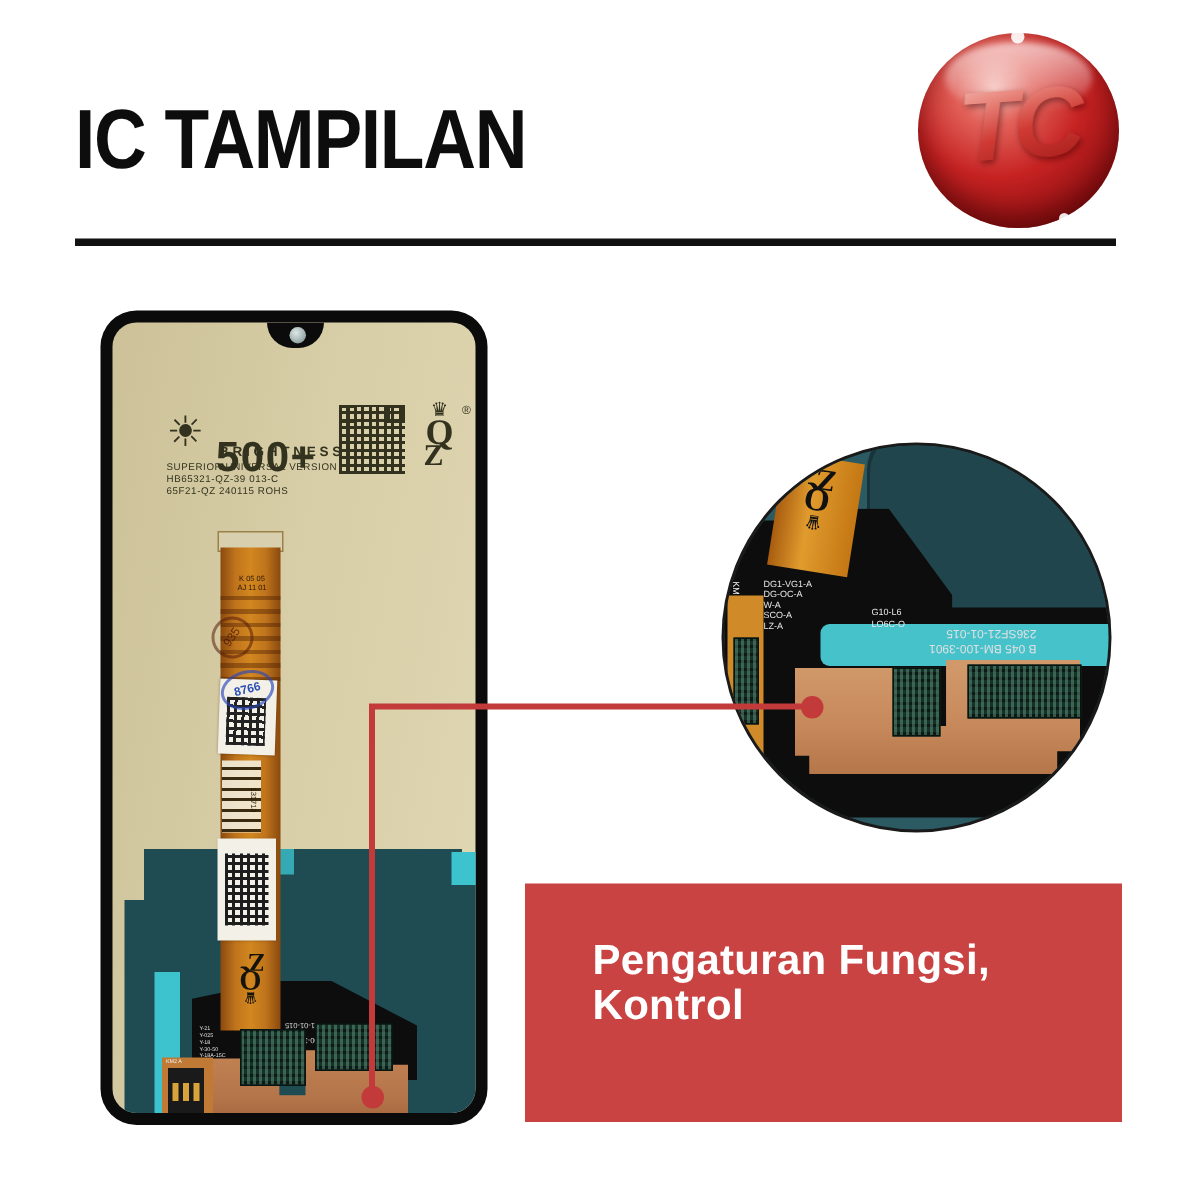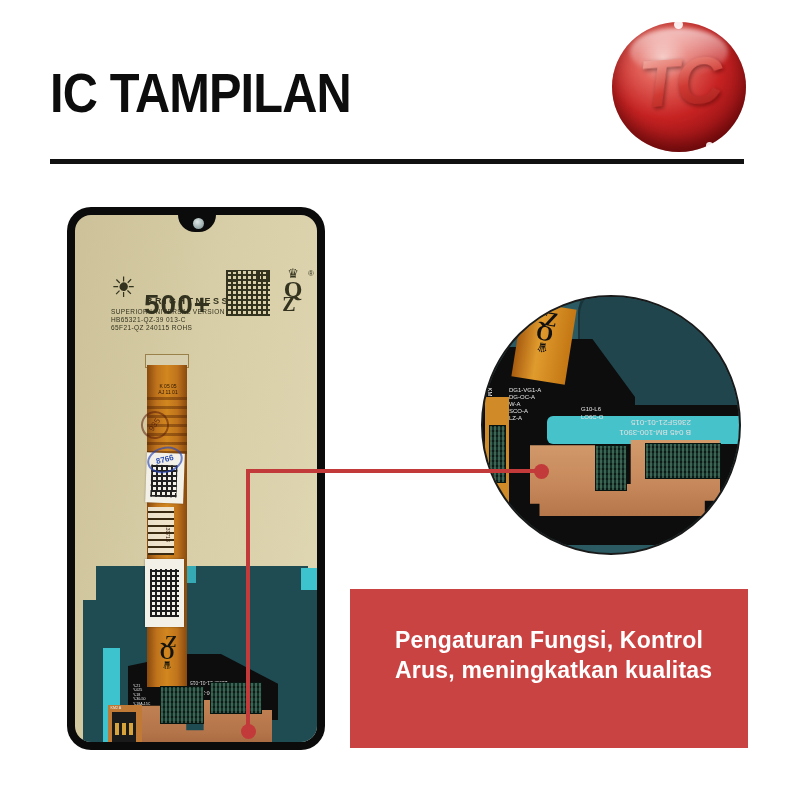--- a/index.html
+++ b/index.html
@@ -56,21 +56,21 @@
         background-image:repeating-linear-gradient(90deg, rgba(130,200,160,.35) 0 2px, transparent 2px 4px),
                          repeating-linear-gradient(0deg, rgba(0,0,0,.45) 0 2px, transparent 2px 5px);}
   .pin{width:4px;height:12px;background:#d9a33c;display:inline-block;margin-right:3px;}
   
   .mag{left:481px;top:295px;width:260px;height:260px;border-radius:50%;border:2px solid #1a1a1a;
        overflow:hidden;background:#2b5a62;box-sizing:border-box;}
   .redline{background:#c23a3a;z-index:50;}
   .reddot{width:15px;height:15px;border-radius:50%;background:#c23a3a;z-index:51;}
   
   .redbox{left:350px;top:589px;width:398px;height:159px;background:#ca4343;}
-  .redbox-text{left:45px;top:36px;color:#ffffff;font-size:23px;font-weight:bold;line-height:30px;letter-spacing:.2px;}
+  .redbox-text{left:45px;top:36px;color:#ffffff;font-size:28px;font-weight:bold;line-height:30px;letter-spacing:.2px;}
 </style>
 </head>
 <body>
 
 <div id="canvas">
 
   <div class="abs title">IC TAMPILAN</div>
   <div class="abs divider"></div>
 
   <div class="abs logo">
@@ -218,17 +218,16 @@
   </div>
 
   <div class="abs redline" style="left:246px;top:470px;width:4px;height:261px;"></div>
   <div class="abs redline" style="left:246px;top:469px;width:295px;height:4px;"></div>
   <div class="abs reddot" style="left:241px;top:724px;"></div>
   <div class="abs reddot" style="left:534px;top:464px;"></div>
 
   <div class="abs redbox">
     <div class="abs redbox-text">
       <div>Pengaturan Fungsi, Kontrol</div>
-      <div>Arus, meningkatkan kualitas</div>
     </div>
   </div>
 
 </div>
 
 </body></html>

